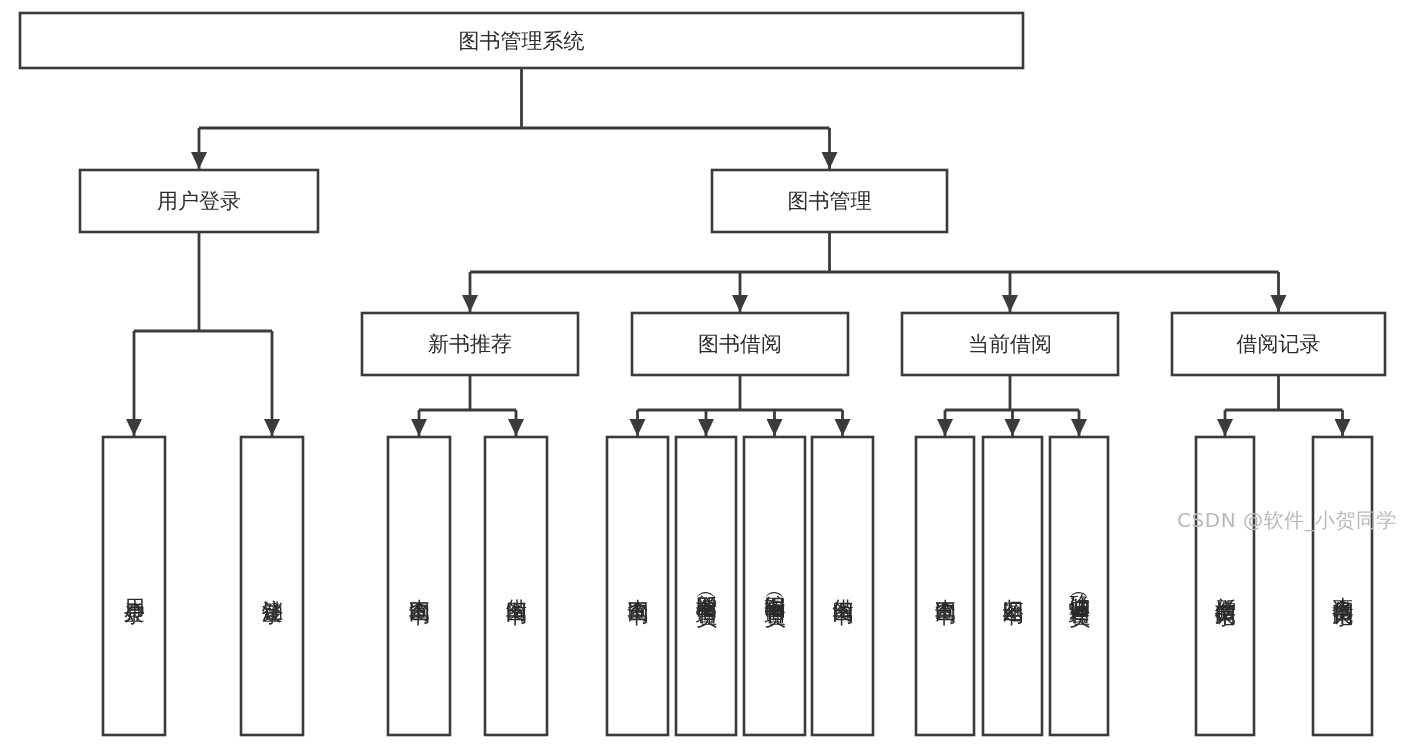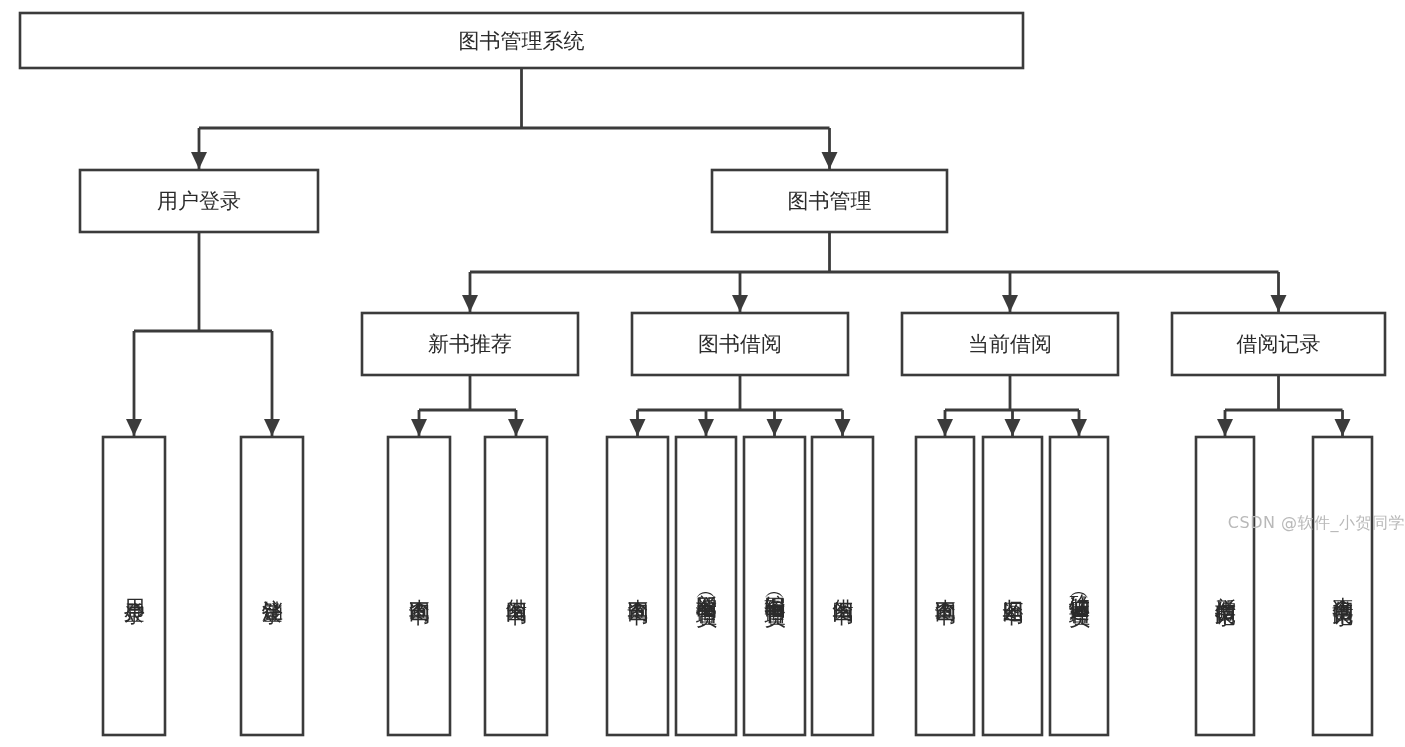--- a/index.html
+++ b/index.html
@@ -62,24 +62,24 @@
     writing-mode: vertical-rl;
     text-orientation: upright;
     letter-spacing: 2px;
     line-height: 1;
     white-space: nowrap;
     text-align: center;
     pointer-events: none;
   }
   .watermark {
     position: absolute;
-    right: 0;
+    right: 8px;
     bottom: 8px;
     font-family: "DejaVu Sans", "Liberation Sans", sans-serif;
-    font-size: 16px;
+    font-size: 20px;
     color: #b9b9b9;
     letter-spacing: 0.5px;
     white-space: nowrap;
   }
 </style>
 </head>
 <body>
 
 <div id="diagram-root">
   <svg class="flow" viewBox="0 0 1405 747">

